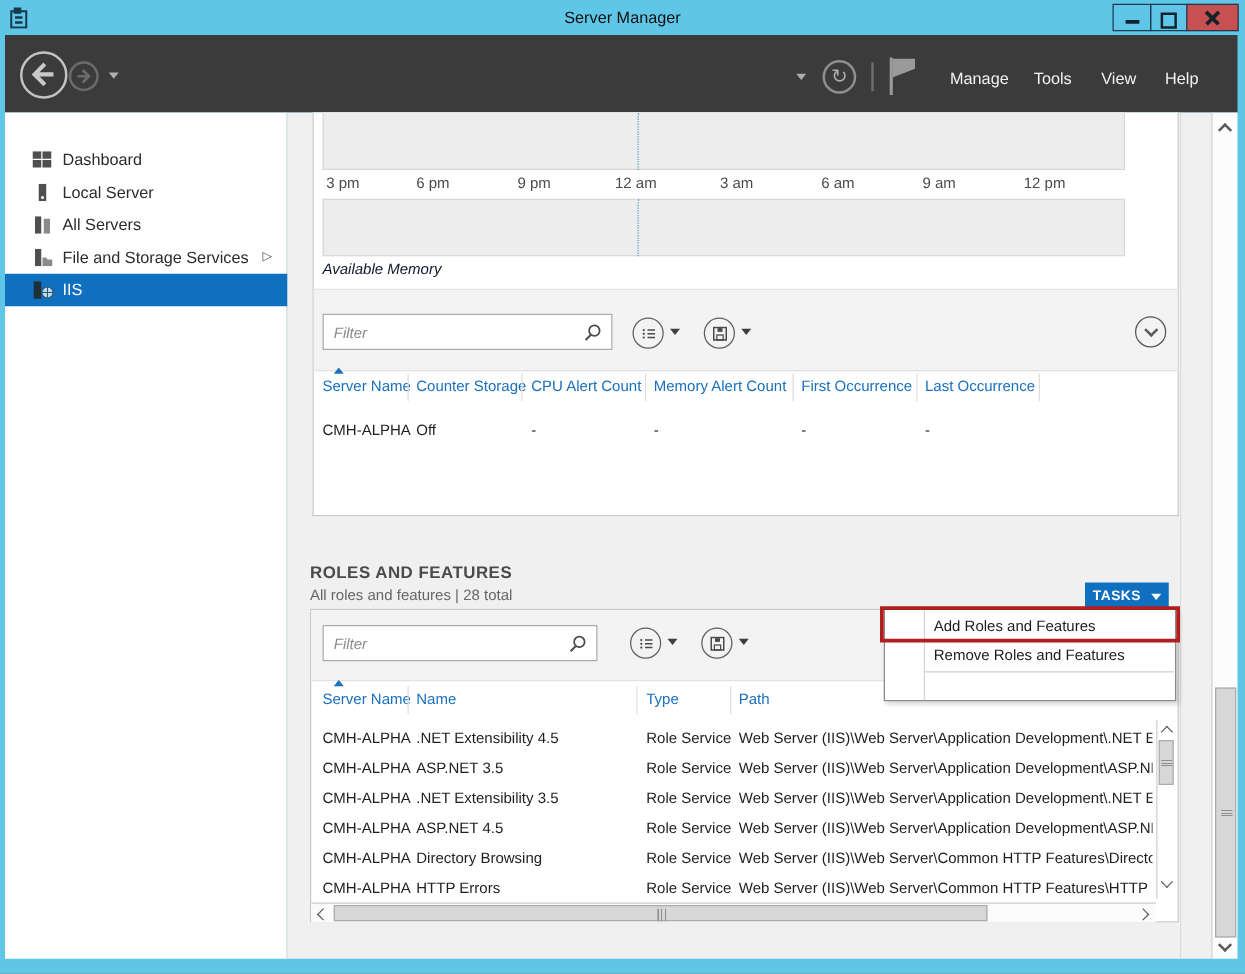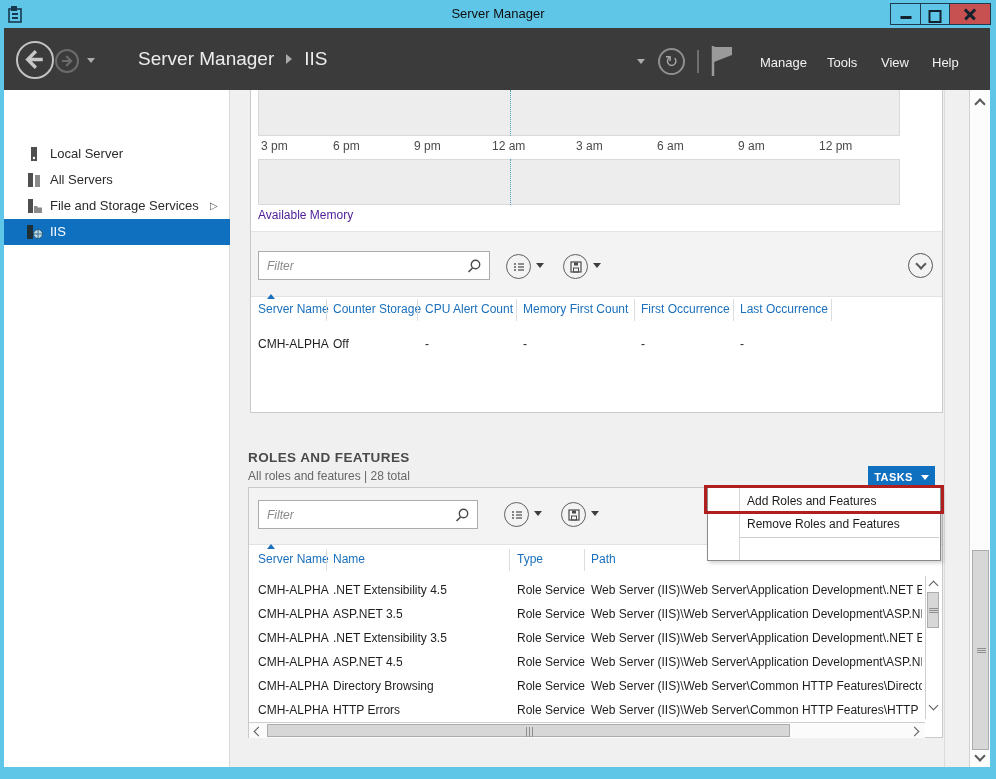--- a/index.html
+++ b/index.html
@@ -110,36 +110,42 @@
     <svg width="33" height="33" viewBox="0 0 24 24">
       <path d="M13 6 L7 12 L13 18 M7 12 H18" stroke="#C8C8C8" stroke-width="2.4" fill="none"></path>
     </svg>
   </div>
   <div class="abs circle-btn" id="fwd-btn">
     <svg width="20" height="20" viewBox="0 0 24 24">
       <path d="M11 6 L17 12 L11 18 M6 12 H17" stroke="#6B6B6B" stroke-width="2.6" fill="none"></path>
     </svg>
   </div>
   <div class="abs caret" style="left:87px;top:58px;"></div>
-  <div class="abs" id="breadcrumb">
-    <span>Server Manager</span><span class="sep"></span><span>IIS</span>
-  </div>
   <div class="abs caret" style="left:637px;top:59px;"></div>
   <div class="abs circle-btn" id="refresh-btn"><span>↻</span></div>
   <div class="abs" id="nav-pipe"></div>
   <svg class="abs" style="left:710px;top:44px;" width="26" height="34">
     <path d="M3 2 V32" stroke="#9A9A9A" stroke-width="2.5"></path>
     <path d="M4 3 L22 3 L22 11 L4 18 Z" fill="#9A9A9A"></path>
   </svg>
   <div class="abs nav-menu" style="left:760px;">Manage</div>
   <div class="abs nav-menu" style="left:827px;">Tools</div>
   <div class="abs nav-menu" style="left:881px;">View</div>
   <div class="abs nav-menu" style="left:932px;">Help</div>
 
   <div class="abs" id="sidebar">
+    <div class="abs side-item" style="top:25px;">
+      <svg width="16" height="14">
+        <rect x="0" y="0" width="7" height="6" fill="#4F4F4F"></rect>
+          <rect x="8" y="0" width="7" height="6" fill="#4F4F4F"></rect>
+        <rect x="0" y="7" width="7" height="6" fill="#4F4F4F"></rect>
+          <rect x="8" y="7" width="7" height="6" fill="#4F4F4F"></rect>
+      </svg>
+      <span class="lbl">Dashboard</span>
+    </div>
     <div class="abs side-item" style="top:51px;">
       <svg width="16" height="14">
         <rect x="5" y="0" width="6" height="14" fill="#4F4F4F"></rect>
           <circle cx="8" cy="11" r="1.2" fill="#FFF"></circle>
       </svg>
       <span class="lbl">Local Server</span>
     </div>
     <div class="abs side-item" style="top:77px;">
       <svg width="16" height="14">
         <rect x="2" y="0" width="5" height="14" fill="#4F4F4F"></rect>
@@ -175,21 +181,21 @@
   <div class="abs dotline" style="left:510px;top:90px;height:46px;"></div>
   <div class="abs dotline" style="left:510px;top:159px;height:46px;"></div>
   <span class="abs timelabel" style="left:261px;">3 pm</span>
   <span class="abs timelabel" style="left:333px;">6 pm</span>
   <span class="abs timelabel" style="left:414px;">9 pm</span>
   <span class="abs timelabel" style="left:492px;">12 am</span>
   <span class="abs timelabel" style="left:576px;">3 am</span>
   <span class="abs timelabel" style="left:657px;">6 am</span>
   <span class="abs timelabel" style="left:738px;">9 am</span>
   <span class="abs timelabel" style="left:819px;">12 pm</span>
-  <div class="abs" style="left:258px;top:208px;font-size:12px;color:#4c1d95;">Available Memory</div>
+  <div class="abs" style="left:258px;top:208px;font-size:12px;color:#0f172a;font-style:italic;">Available Memory</div>
 
   <div class="abs fstrip" style="left:251px;top:231px;width:691px;height:66px;"></div>
   <input class="filter-input" style="left: 258px; top: 251px; width: 232px;" placeholder="Filter">
   <svg class="abs" style="left:466px;top:258px;" width="16" height="16" viewBox="0 0 16 16">
     <circle cx="9.5" cy="6.5" r="4.2" fill="none" stroke="#4A4A4A" stroke-width="1.4"></circle>
     <line x1="6.5" y1="10" x2="2.5" y2="14" stroke="#4A4A4A" stroke-width="1.6"></line>
   </svg>
   <div class="abs tool-circle" style="left:506px;top:254px;">
     <svg width="12" height="10">
       <circle cx="2" cy="2" r="0.9" fill="#4A4A4A"></circle>
@@ -210,21 +216,21 @@
   </div>
   <div class="abs caret" style="left:593px;top:263px;border-top-color:#3E3E3E;"></div>
   <div class="abs tool-circle" style="left:908px;top:253px;border-color:#555;">
     <div class="chv chv-dn" style="margin-top:-3px;"></div>
   </div>
 
   <div class="abs sort-up" style="left:267px;top:294px;"></div>
   <span class="abs hdr" style="left:258px;top:302px;">Server Name</span>
   <span class="abs hdr" style="left:333px;top:302px;">Counter Storage</span>
   <span class="abs hdr" style="left:425px;top:302px;">CPU Alert Count</span>
-  <span class="abs hdr" style="left:523px;top:302px;">Memory First Count</span>
+  <span class="abs hdr" style="left:523px;top:302px;">Memory Alert Count</span>
   <span class="abs hdr" style="left:641px;top:302px;">First Occurrence</span>
   <span class="abs hdr" style="left:740px;top:302px;">Last Occurrence</span>
   <div class="abs vsep" style="left:326px;top:299px;"></div>
   <div class="abs vsep" style="left:417px;top:299px;"></div>
   <div class="abs vsep" style="left:516px;top:299px;"></div>
   <div class="abs vsep" style="left:634px;top:299px;"></div>
   <div class="abs vsep" style="left:733px;top:299px;"></div>
   <div class="abs vsep" style="left:831px;top:299px;"></div>
 
   <div class="abs row" style="top:332px;">

